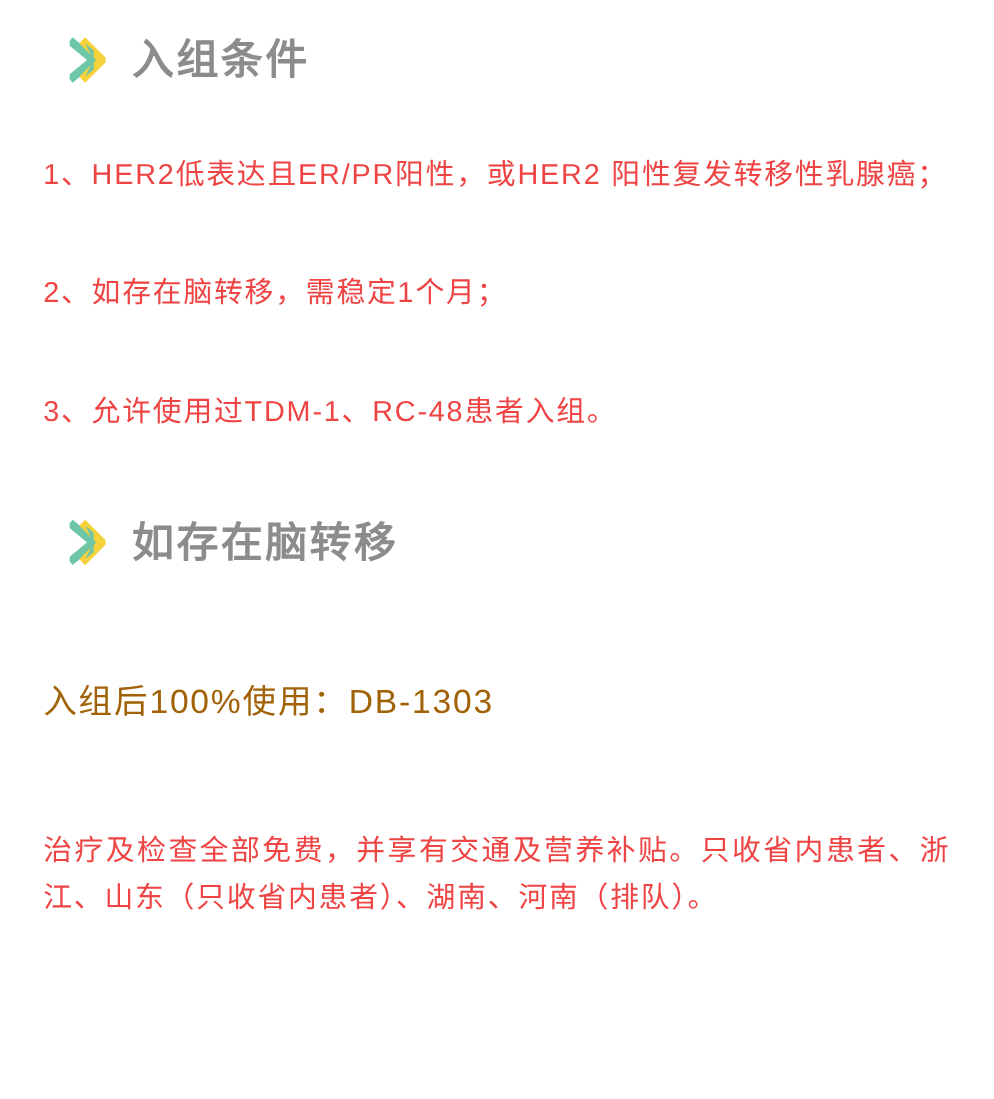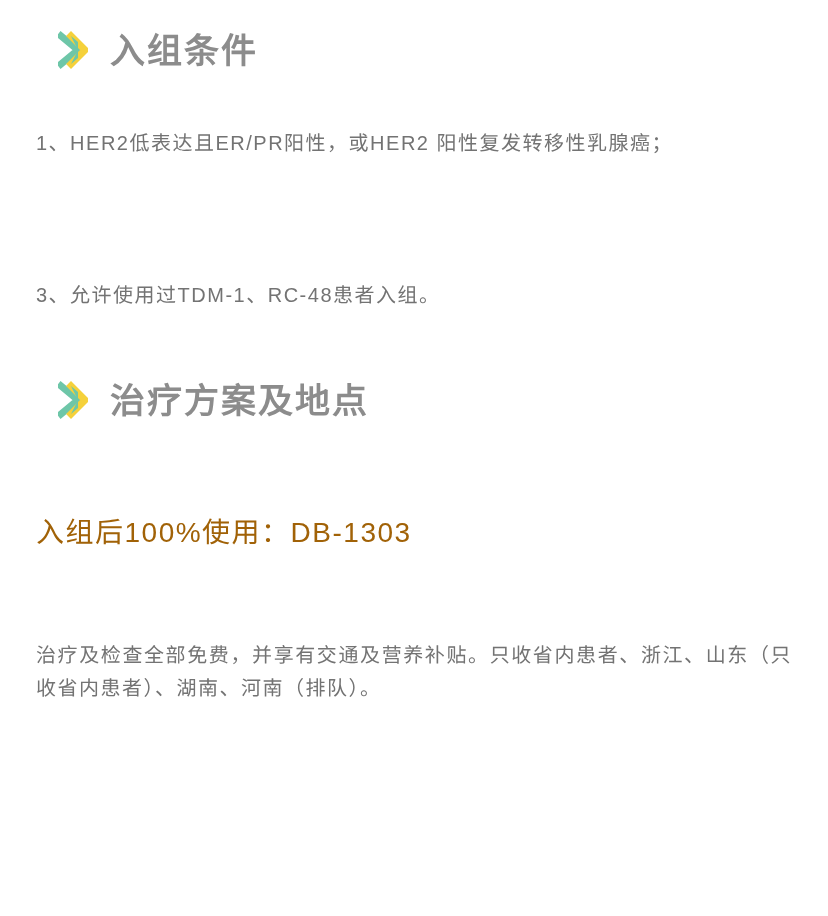--- a/index.html
+++ b/index.html
@@ -43,23 +43,23 @@
     font-size: 35px;
     font-weight: bold;
     color: #8c8c8c;
     letter-spacing: 2px;
     line-height: 1.2;
     white-space: nowrap;
   }
 
   
   .para {
-    font-size: 20px;
+    font-size: 24px;
     line-height: 1.62;
-    color: #737373;
+    color: #ef4444;
     letter-spacing: 1.5px;
     text-align: justify;
     word-break: break-all;
   }
 
   .list-block .para { margin: 0; }
 
   
   .gap-first-heading { height: 30px; }
   .gap-heading-to-body { height: 55px; }
@@ -91,35 +91,36 @@
       </svg>
     </span>
     <span class="heading-text">入组条件</span>
   </div>
 
   <div class="gap-heading-to-body"></div>
 
   <div class="list-block">
     <p class="para">1、HER2低表达且ER/PR阳性，或HER2 阳性复发转移性乳腺癌；</p>
     <div class="gap-between-items"></div>
+    <p class="para">2、如存在脑转移，需稳定1个月；</p>
     <div class="gap-between-items"></div>
     <p class="para">3、允许使用过TDM-1、RC-48患者入组。</p>
   </div>
 
   <div class="gap-body-to-heading"></div>
 
   <div class="section-heading">
     <span class="chevron-icon">
       <svg width="30" height="40" viewBox="0 0 30 40" xmlns="http://www.w3.org/2000/svg">
         <path d="M3 5 L20 19 L3 33" fill="none" stroke="#6ec6a8" stroke-width="7" stroke-linecap="square" stroke-linejoin="miter"></path>
         <path d="M13 5 L27 19 L13 33" fill="none" stroke="#f5d13b" stroke-width="7" stroke-linecap="square" stroke-linejoin="miter"></path>
         <path d="M13 5 L20 11 L20 27 L13 33 L20 19 Z" fill="#6ec6a8"></path>
       </svg>
     </span>
-    <span class="heading-text">治疗方案及地点</span>
+    <span class="heading-text">如存在脑转移</span>
   </div>
 
   <div class="gap-heading2-to-body"></div>
 
   <div class="list-block">
     <p class="treatment-line">入组后100%使用：DB-1303</p>
     <div class="gap-between-paras"></div>
     <p class="para">治疗及检查全部免费，并享有交通及营养补贴。只收省内患者、浙江、山东（只收省内患者）、湖南、河南（排队）。</p>
   </div>
 

